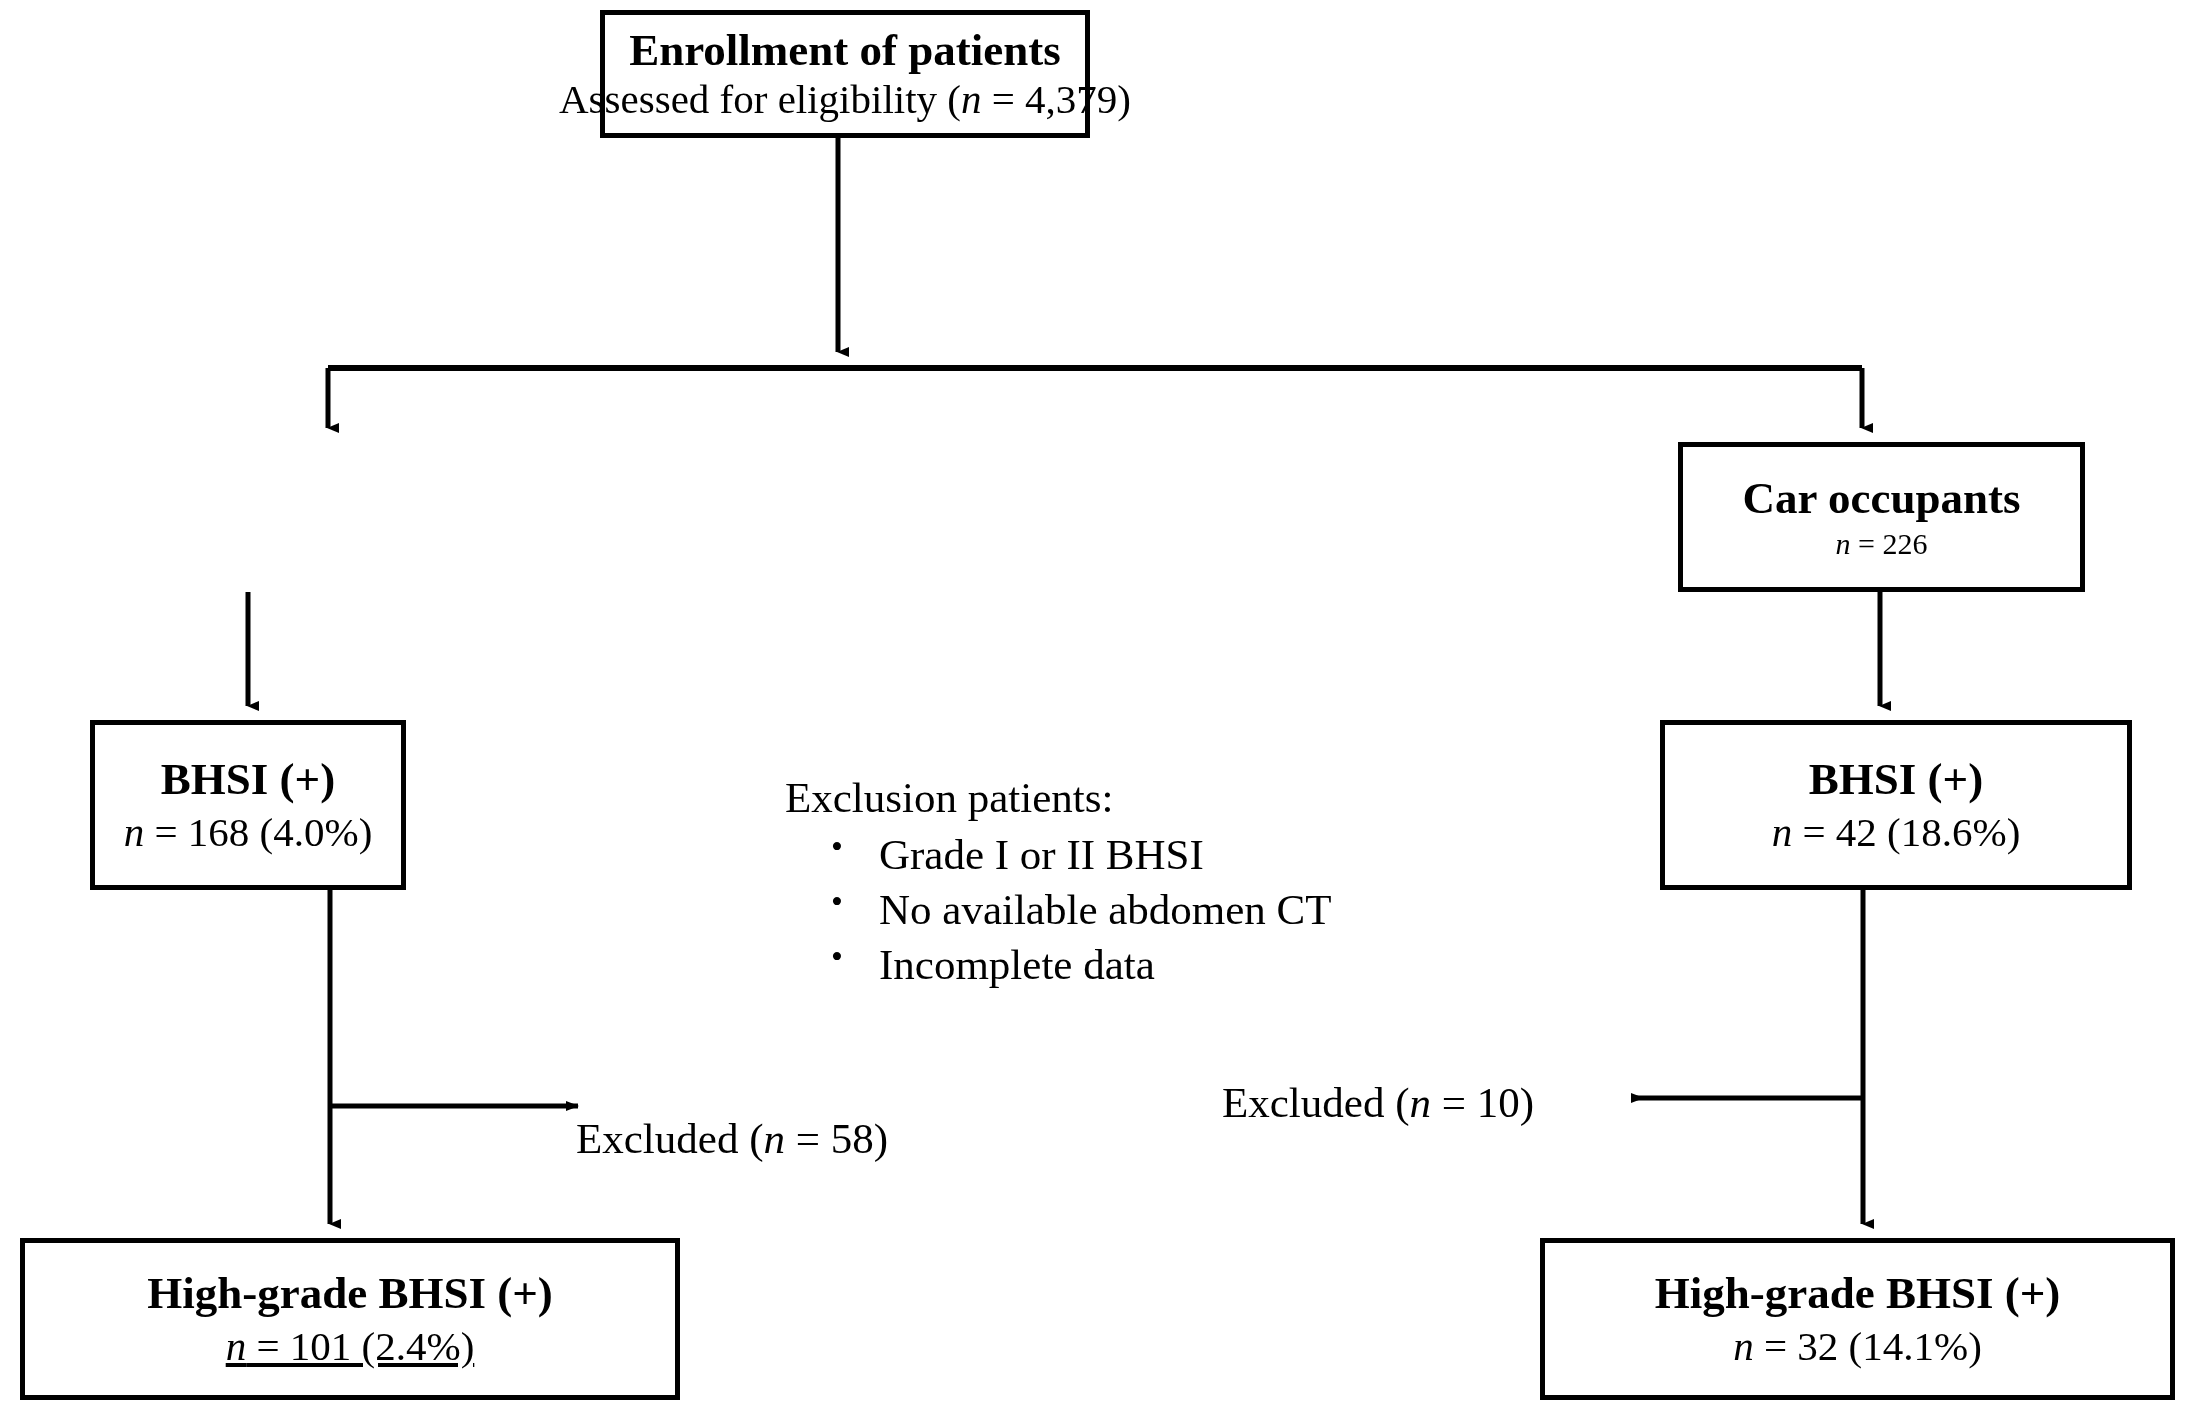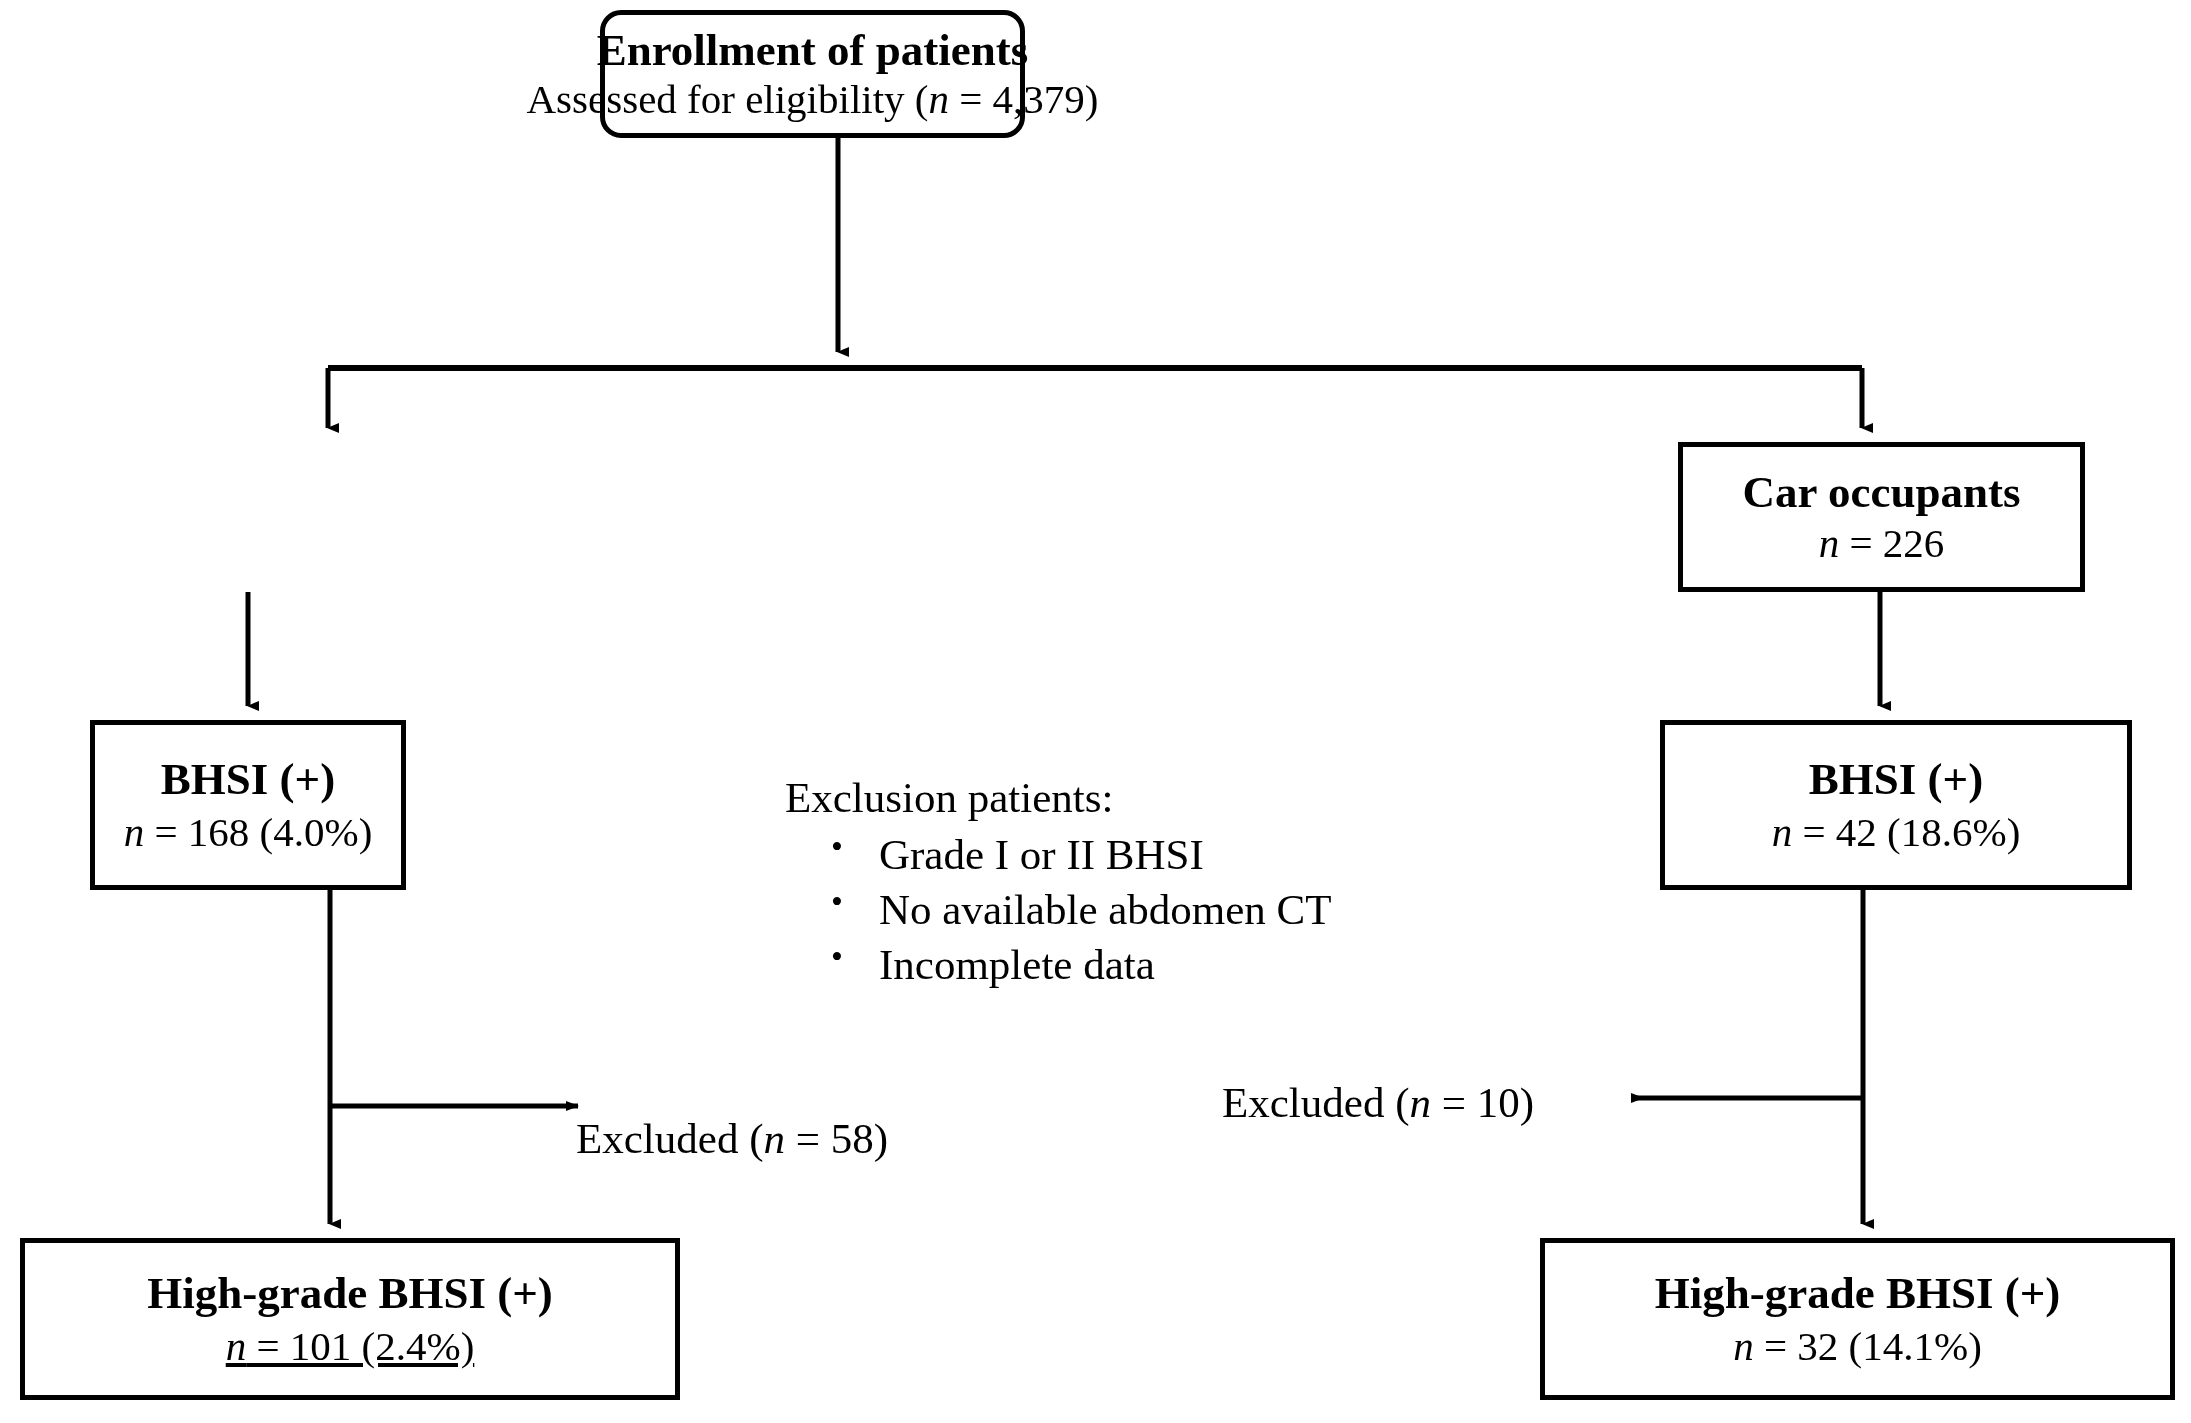--- a/index.html
+++ b/index.html
@@ -38,40 +38,39 @@
   .node .title {
     font-weight: bold;
     white-space: nowrap;
   }
   .node .sub {
     white-space: nowrap;
   }
 
   
   #node-enrollment {
-    left: 600px; top: 10px; width: 425px; height: 128px;
-    font-size: 43px;
-    border-radius: 21px;
+    left: 600px; top: 10px; width: 490px; height: 128px;
+    font-size: 43px;
   }
   #node-enrollment .title { font-size: 45px; margin-bottom: 2px; }
   #node-enrollment .sub { font-size: 41px; }
 
   #node-motorcyclists {
     left: 110px; top: 442px; width: 280px; height: 150px;
     font-size: 43px;
   }
   #node-motorcyclists .title { font-size: 45px; margin-bottom: 4px; }
   #node-motorcyclists .sub { font-size: 41px; }
 
   #node-car-occupants {
     left: 1678px; top: 442px; width: 407px; height: 150px;
     font-size: 43px;
   }
   #node-car-occupants .title { font-size: 45px; margin-bottom: 4px; }
-  #node-car-occupants .sub { font-size: 41px; }
+  #node-car-occupants .sub { font-size: 30px; }
 
   #node-bhsi-left {
     left: 90px; top: 720px; width: 316px; height: 170px;
   }
   #node-bhsi-left .title { font-size: 45px; margin-bottom: 6px; }
   #node-bhsi-left .sub { font-size: 41px; }
 
   #node-bhsi-right {
     left: 1660px; top: 720px; width: 472px; height: 170px;
   }

